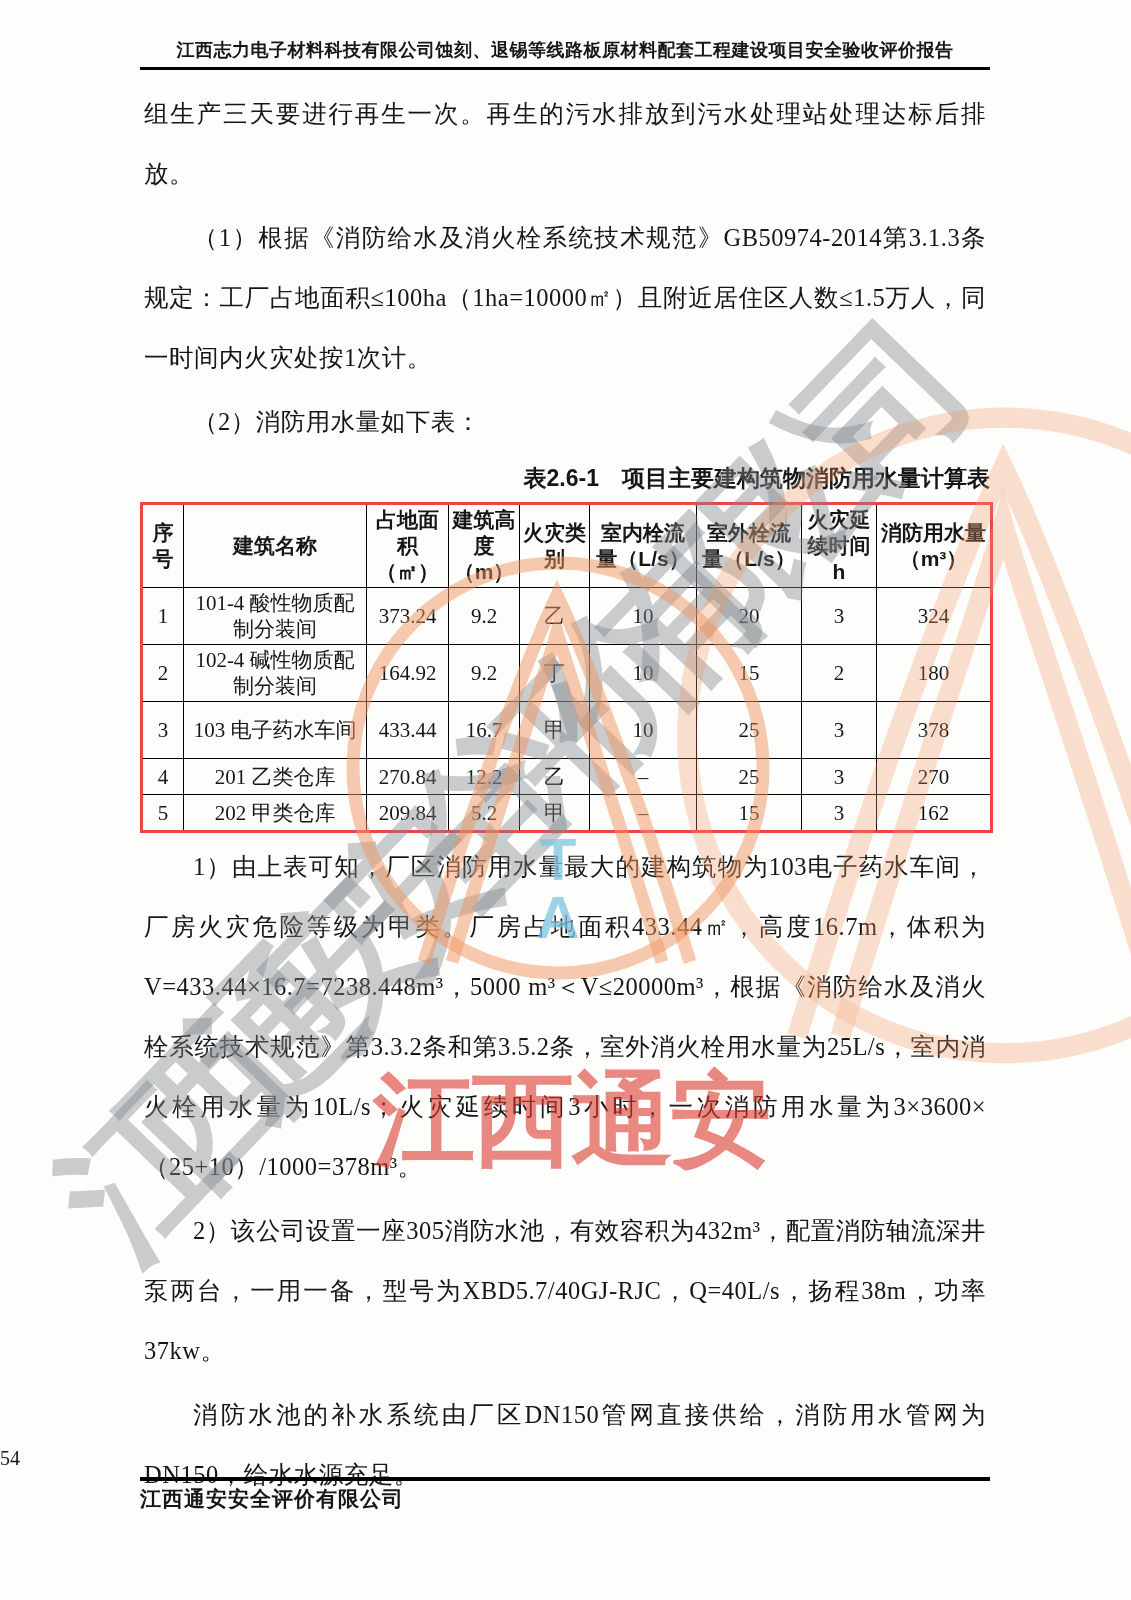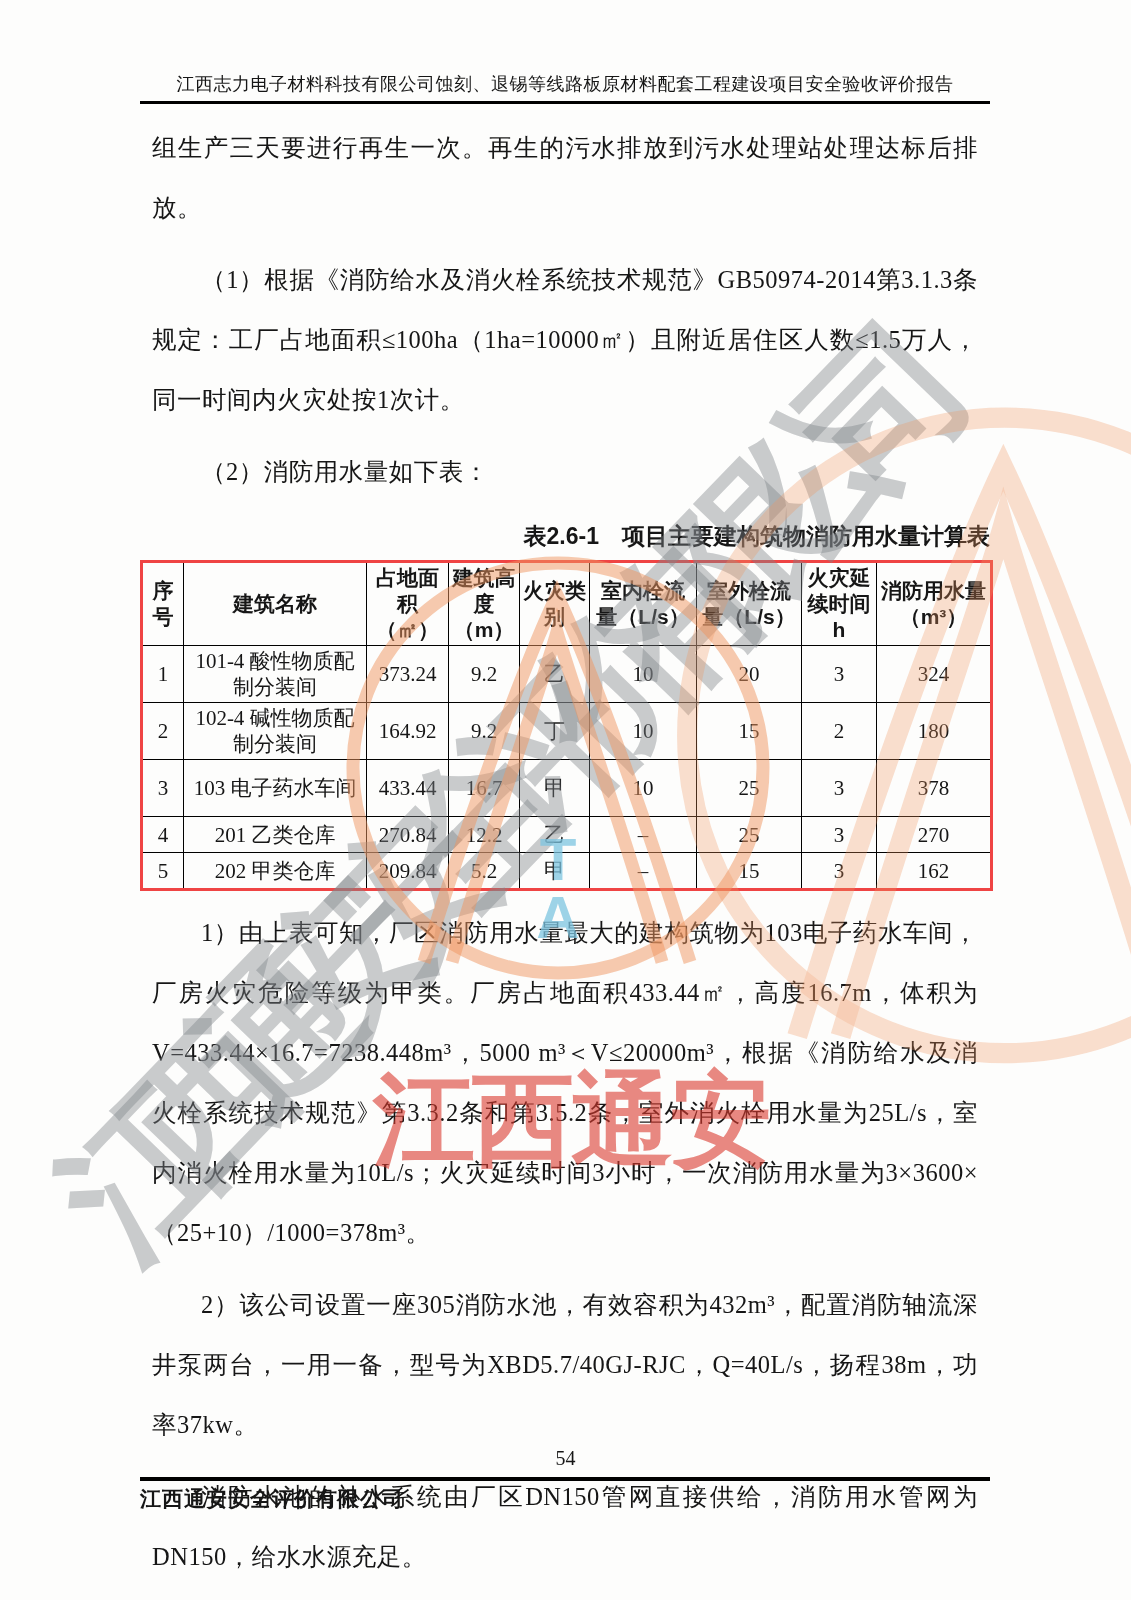--- a/index.html
+++ b/index.html
@@ -6,30 +6,30 @@
   .page{
     position:relative;width:1131px;height:1600px;background:#fdfdfc;
     overflow:hidden;margin:0 auto;
     font-family:"Liberation Serif","DejaVu Serif",serif;color:#161616;
   }
   .content{position:absolute;inset:0;z-index:1;}
   .margins{padding:0 141px 0 140px;}
 
   
   .doc-header{
-    padding-top:74px;text-align:center;
-    font-family:"Liberation Sans","DejaVu Sans",sans-serif;
-    font-weight:normal;font-size:18px;line-height:20px;letter-spacing:.5px;
+    padding-top:40px;text-align:center;
+    font-family:"Liberation Sans","DejaVu Sans",sans-serif;
+    font-weight:bold;font-size:18px;line-height:20px;letter-spacing:.5px;
   }
   .doc-header-rule{border-bottom:3px solid #000;margin-top:7px;}
 
   
   .body-text{margin-top:14px;}
   .body-text p{
-    margin:12px;font-size:24.5px;line-height:60px;text-align:justify;
+    margin:4px;font-size:24.5px;line-height:60px;text-align:justify;
     letter-spacing:.5px;
   }
   p.indent{text-indent:2em;}
 
   
   .table-title{
     margin-top:2px;text-align:right;
     font-family:"Liberation Sans","DejaVu Sans",sans-serif;
     font-weight:bold;font-size:23px;line-height:44px;
   }
@@ -44,21 +44,21 @@
   table.fire th{
     font-family:"Liberation Sans","DejaVu Sans",sans-serif;
     font-weight:bold;font-size:21px;line-height:26px;height:80px;
   }
   table.fire td{font-size:21px;line-height:26px;}
   tr.r-tall td{height:54px;}
   tr.r-short td{height:33px;}
 
   
   .page-number{
-    position:absolute;left:0;right:0;top:1447px;text-align:center;
+    position:absolute;left:0;right:0;top:1447px;text-align:left;
     font-size:20px;z-index:1;
   }
   .doc-footer-rule{
     position:absolute;left:140px;width:850px;top:1477px;
     border-top:4px solid #000;z-index:1;
   }
   .doc-footer{
     position:absolute;left:140px;width:850px;top:1485px;z-index:1;
     display:flex;justify-content:space-between;
     font-family:"Liberation Sans","DejaVu Sans",sans-serif;

